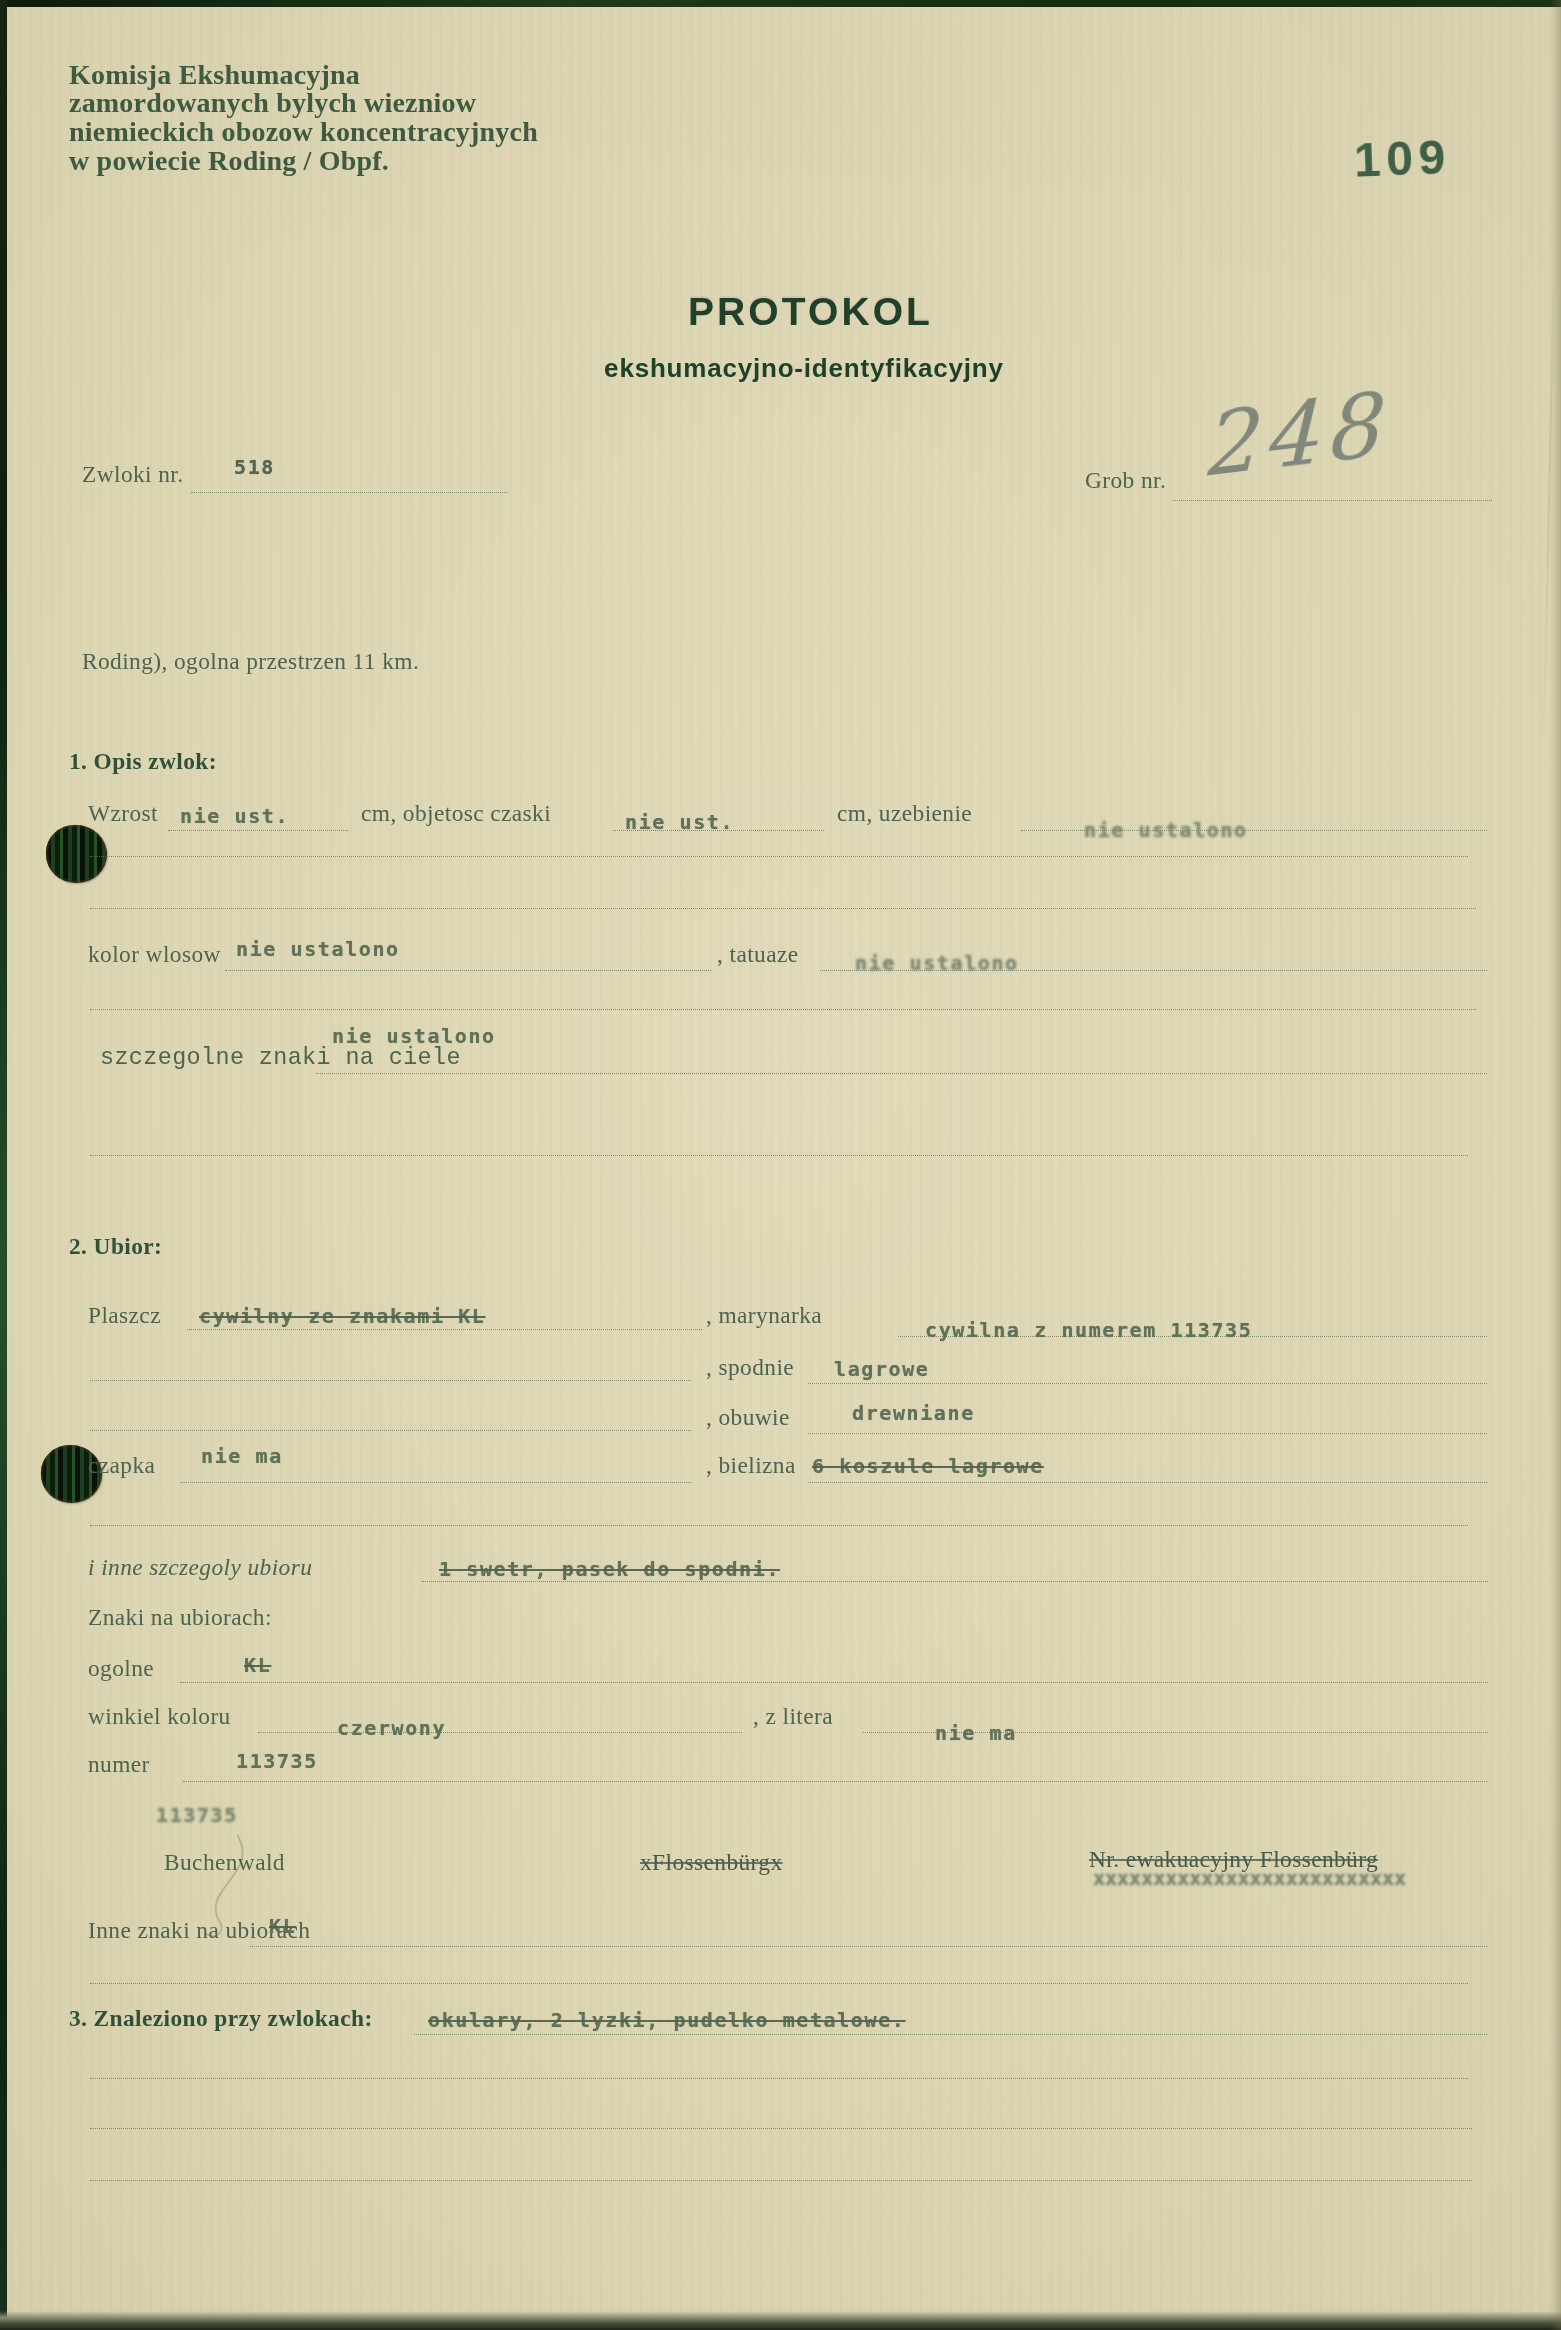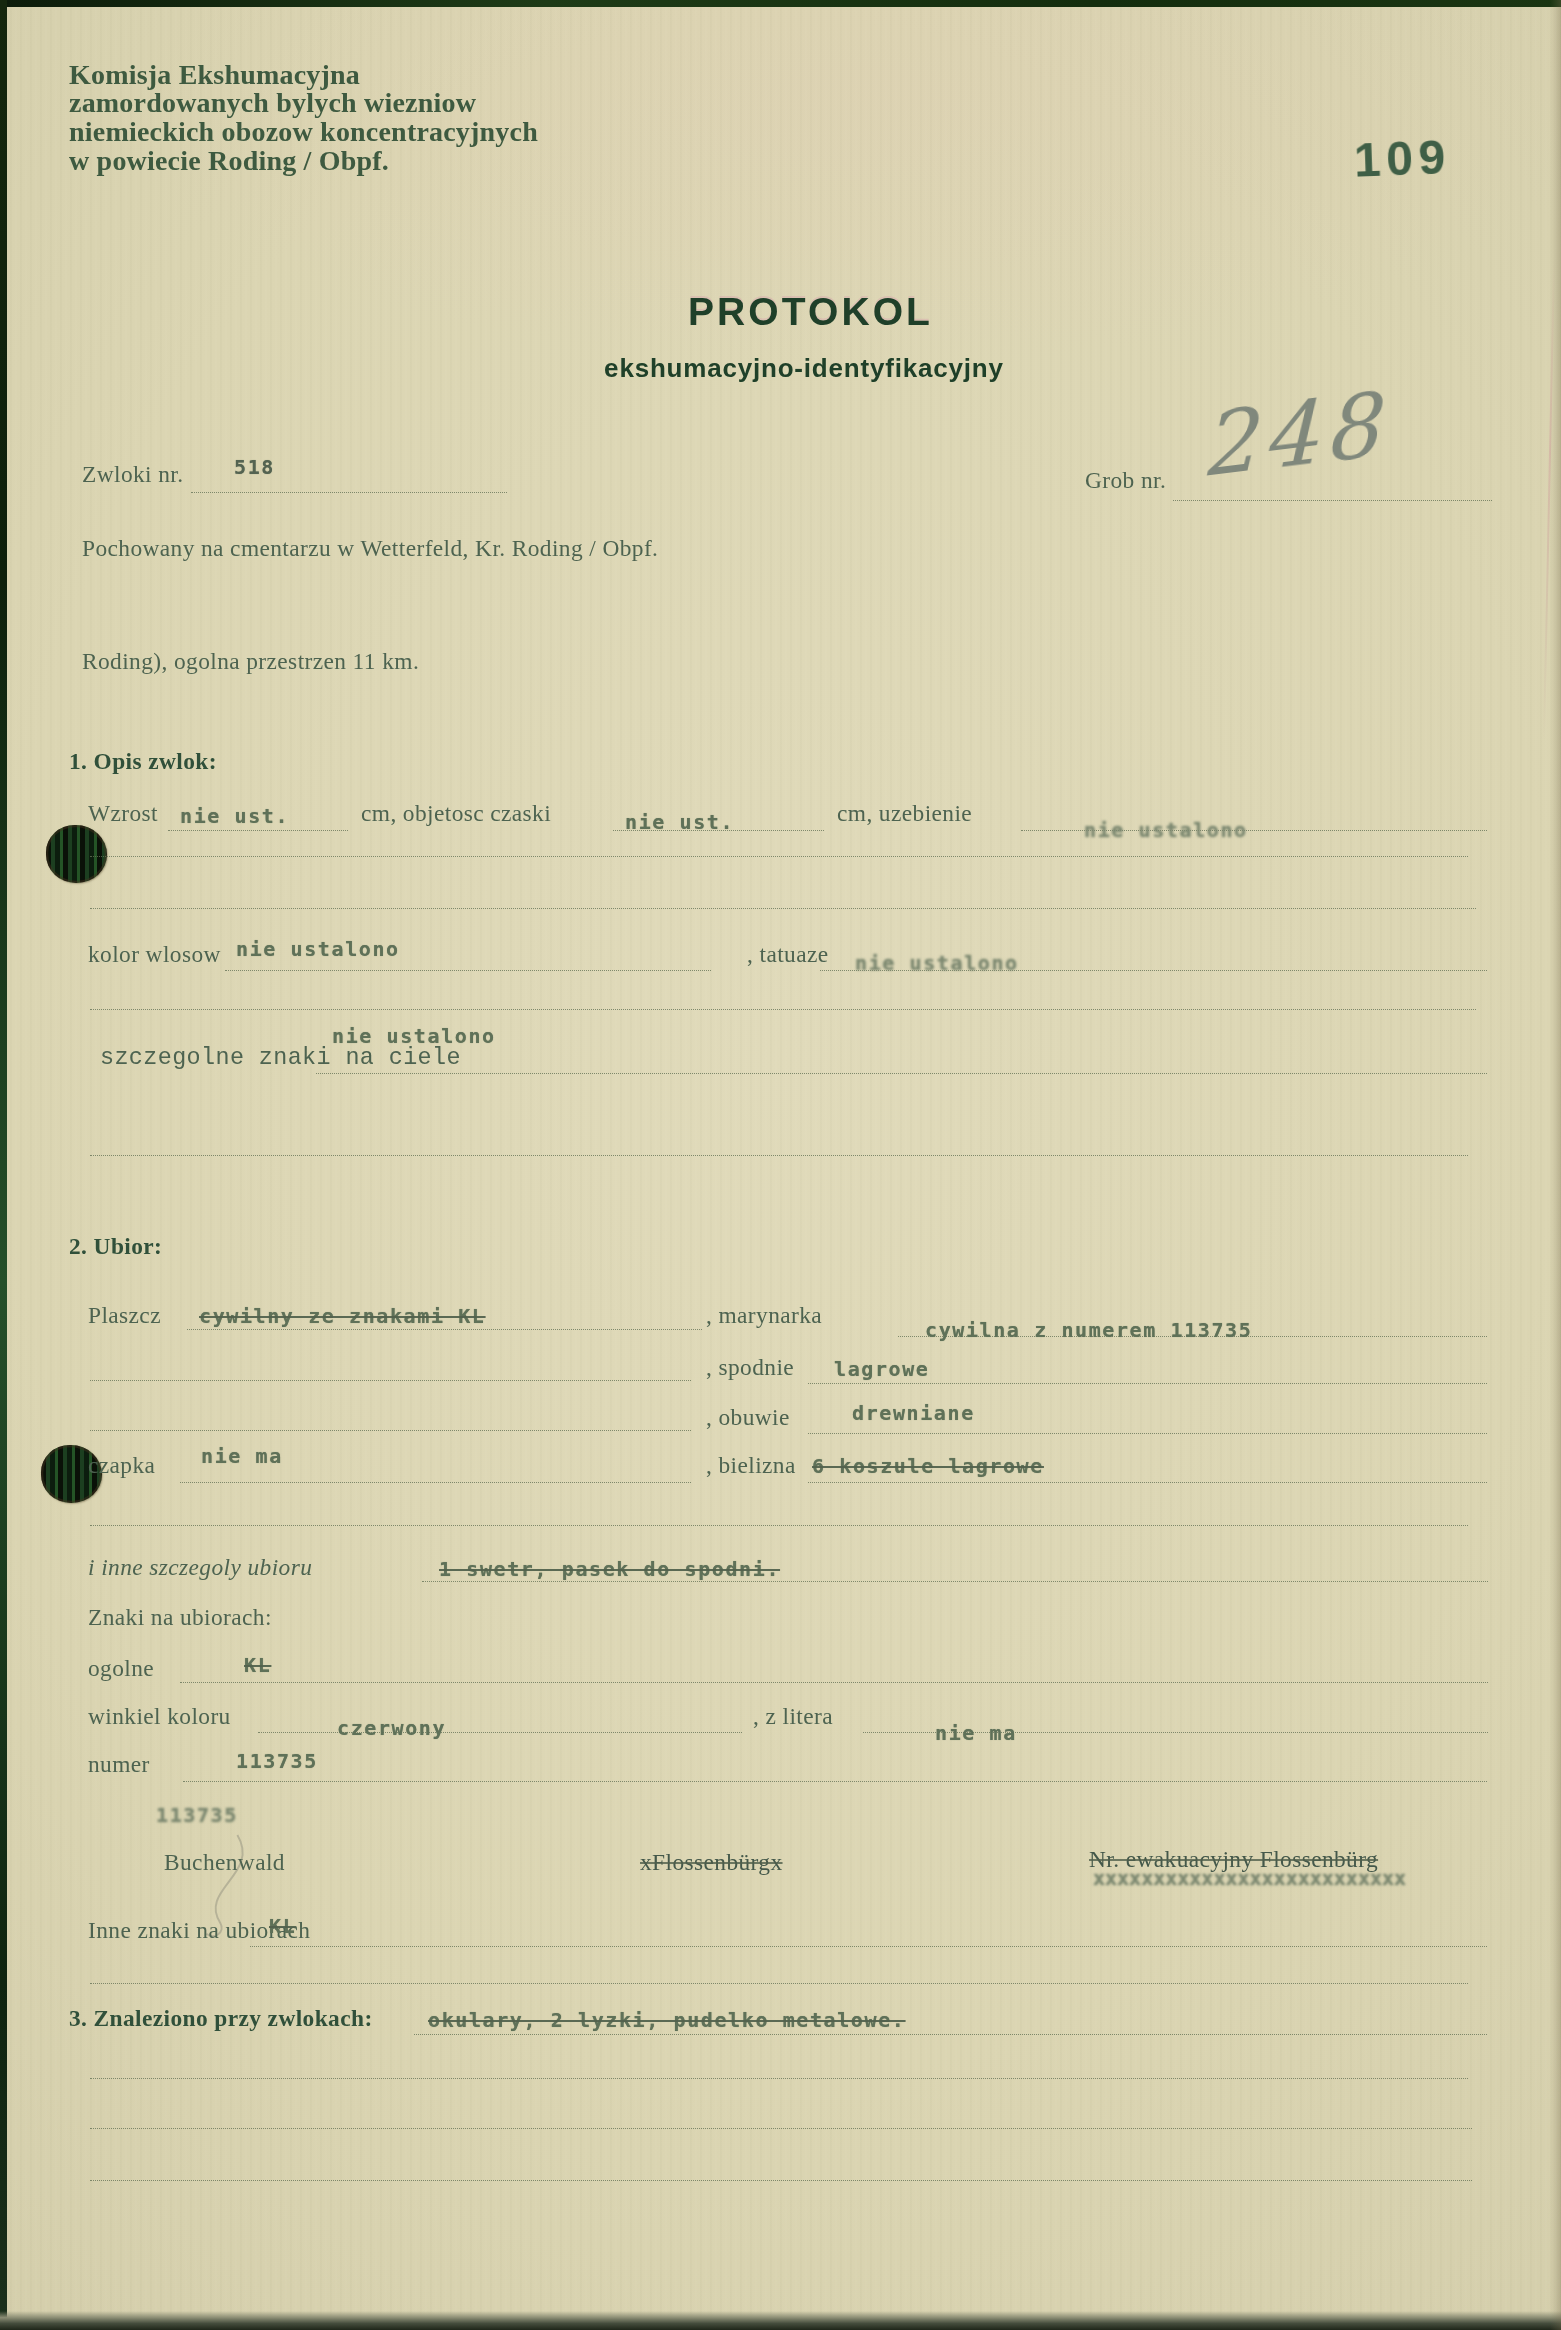--- a/index.html
+++ b/index.html
@@ -64,42 +64,41 @@
   <div class="title" style="top:353px;font-size:26px;letter-spacing:0.8px;transform:translateX(23.4px);">ekshumacyjno-identyfikacyjny</div>
 
   <div class="lbl" style="left:82px;top:461px;">Zwloki nr.</div>
   <div class="dot" style="left:191px;top:492px;width:316px;"></div>
   <div class="tw" style="left:234px;top:455px;color:#546351;">518</div>
 
   <div class="lbl" style="left:1085px;top:467px;">Grob nr.</div>
   <div class="dot" style="left:1173px;top:500px;width:319px;"></div>
   <div class="hand" style="left:1208px;top:384px;">248</div>
 
-  <div class="lbl" style="left:82px;top:535px;">Pochowany na cmentarzu w Wetterfeld, Kr. Roding / Obpf.</div>
   <div class="lbl" style="left:82px;top:648px;">Roding), ogolna przestrzen 11 km.</div>
 
   <div class="lblb" style="left:69px;top:748px;">1. Opis zwlok:</div>
 
   <div class="lbl" style="left:88px;top:800px;">Wzrost</div>
   <div class="dot" style="left:168px;top:830px;width:180px;"></div>
   <div class="tw" style="left:180px;top:804px;">nie ust.</div>
   <div class="lbl" style="left:361px;top:800px;">cm, objetosc czaski</div>
   <div class="dot" style="left:613px;top:830px;width:211px;"></div>
   <div class="tw" style="left:625px;top:810px;">nie ust.</div>
   <div class="lbl" style="left:837px;top:800px;">cm, uzebienie</div>
   <div class="dot" style="left:1021px;top:830px;width:466px;"></div>
   <div class="tw twf" style="left:1084px;top:818px;">nie ustalono</div>
 
   <div class="dot" style="left:90px;top:856px;width:1378px;"></div>
   <div class="dot" style="left:90px;top:908px;width:1386px;"></div>
 
   <div class="lbl" style="left:88px;top:941px;">kolor wlosow</div>
   <div class="dot" style="left:225px;top:970px;width:486px;"></div>
   <div class="tw" style="left:236px;top:937px;">nie ustalono</div>
-  <div class="lbl" style="left:747px;top:941px;">, tatuaze</div>
+  <div class="lbl" style="left:717px;top:941px;">, tatuaze</div>
   <div class="dot" style="left:820px;top:970px;width:667px;"></div>
   <div class="tw twf" style="left:855px;top:951px;">nie ustalono</div>
 
   <div class="dot" style="left:90px;top:1009px;width:1386px;"></div>
 
   <div class="lbl" style="left:100px;top:1045px;font-family:Liberation Mono, monospace;">szczegolne znaki na ciele</div>
   <div class="tw" style="left:332px;top:1024px;">nie ustalono</div>
   <div class="dot" style="left:316px;top:1073px;width:1171px;"></div>
 
   <div class="dot" style="left:90px;top:1155px;width:1378px;"></div>

